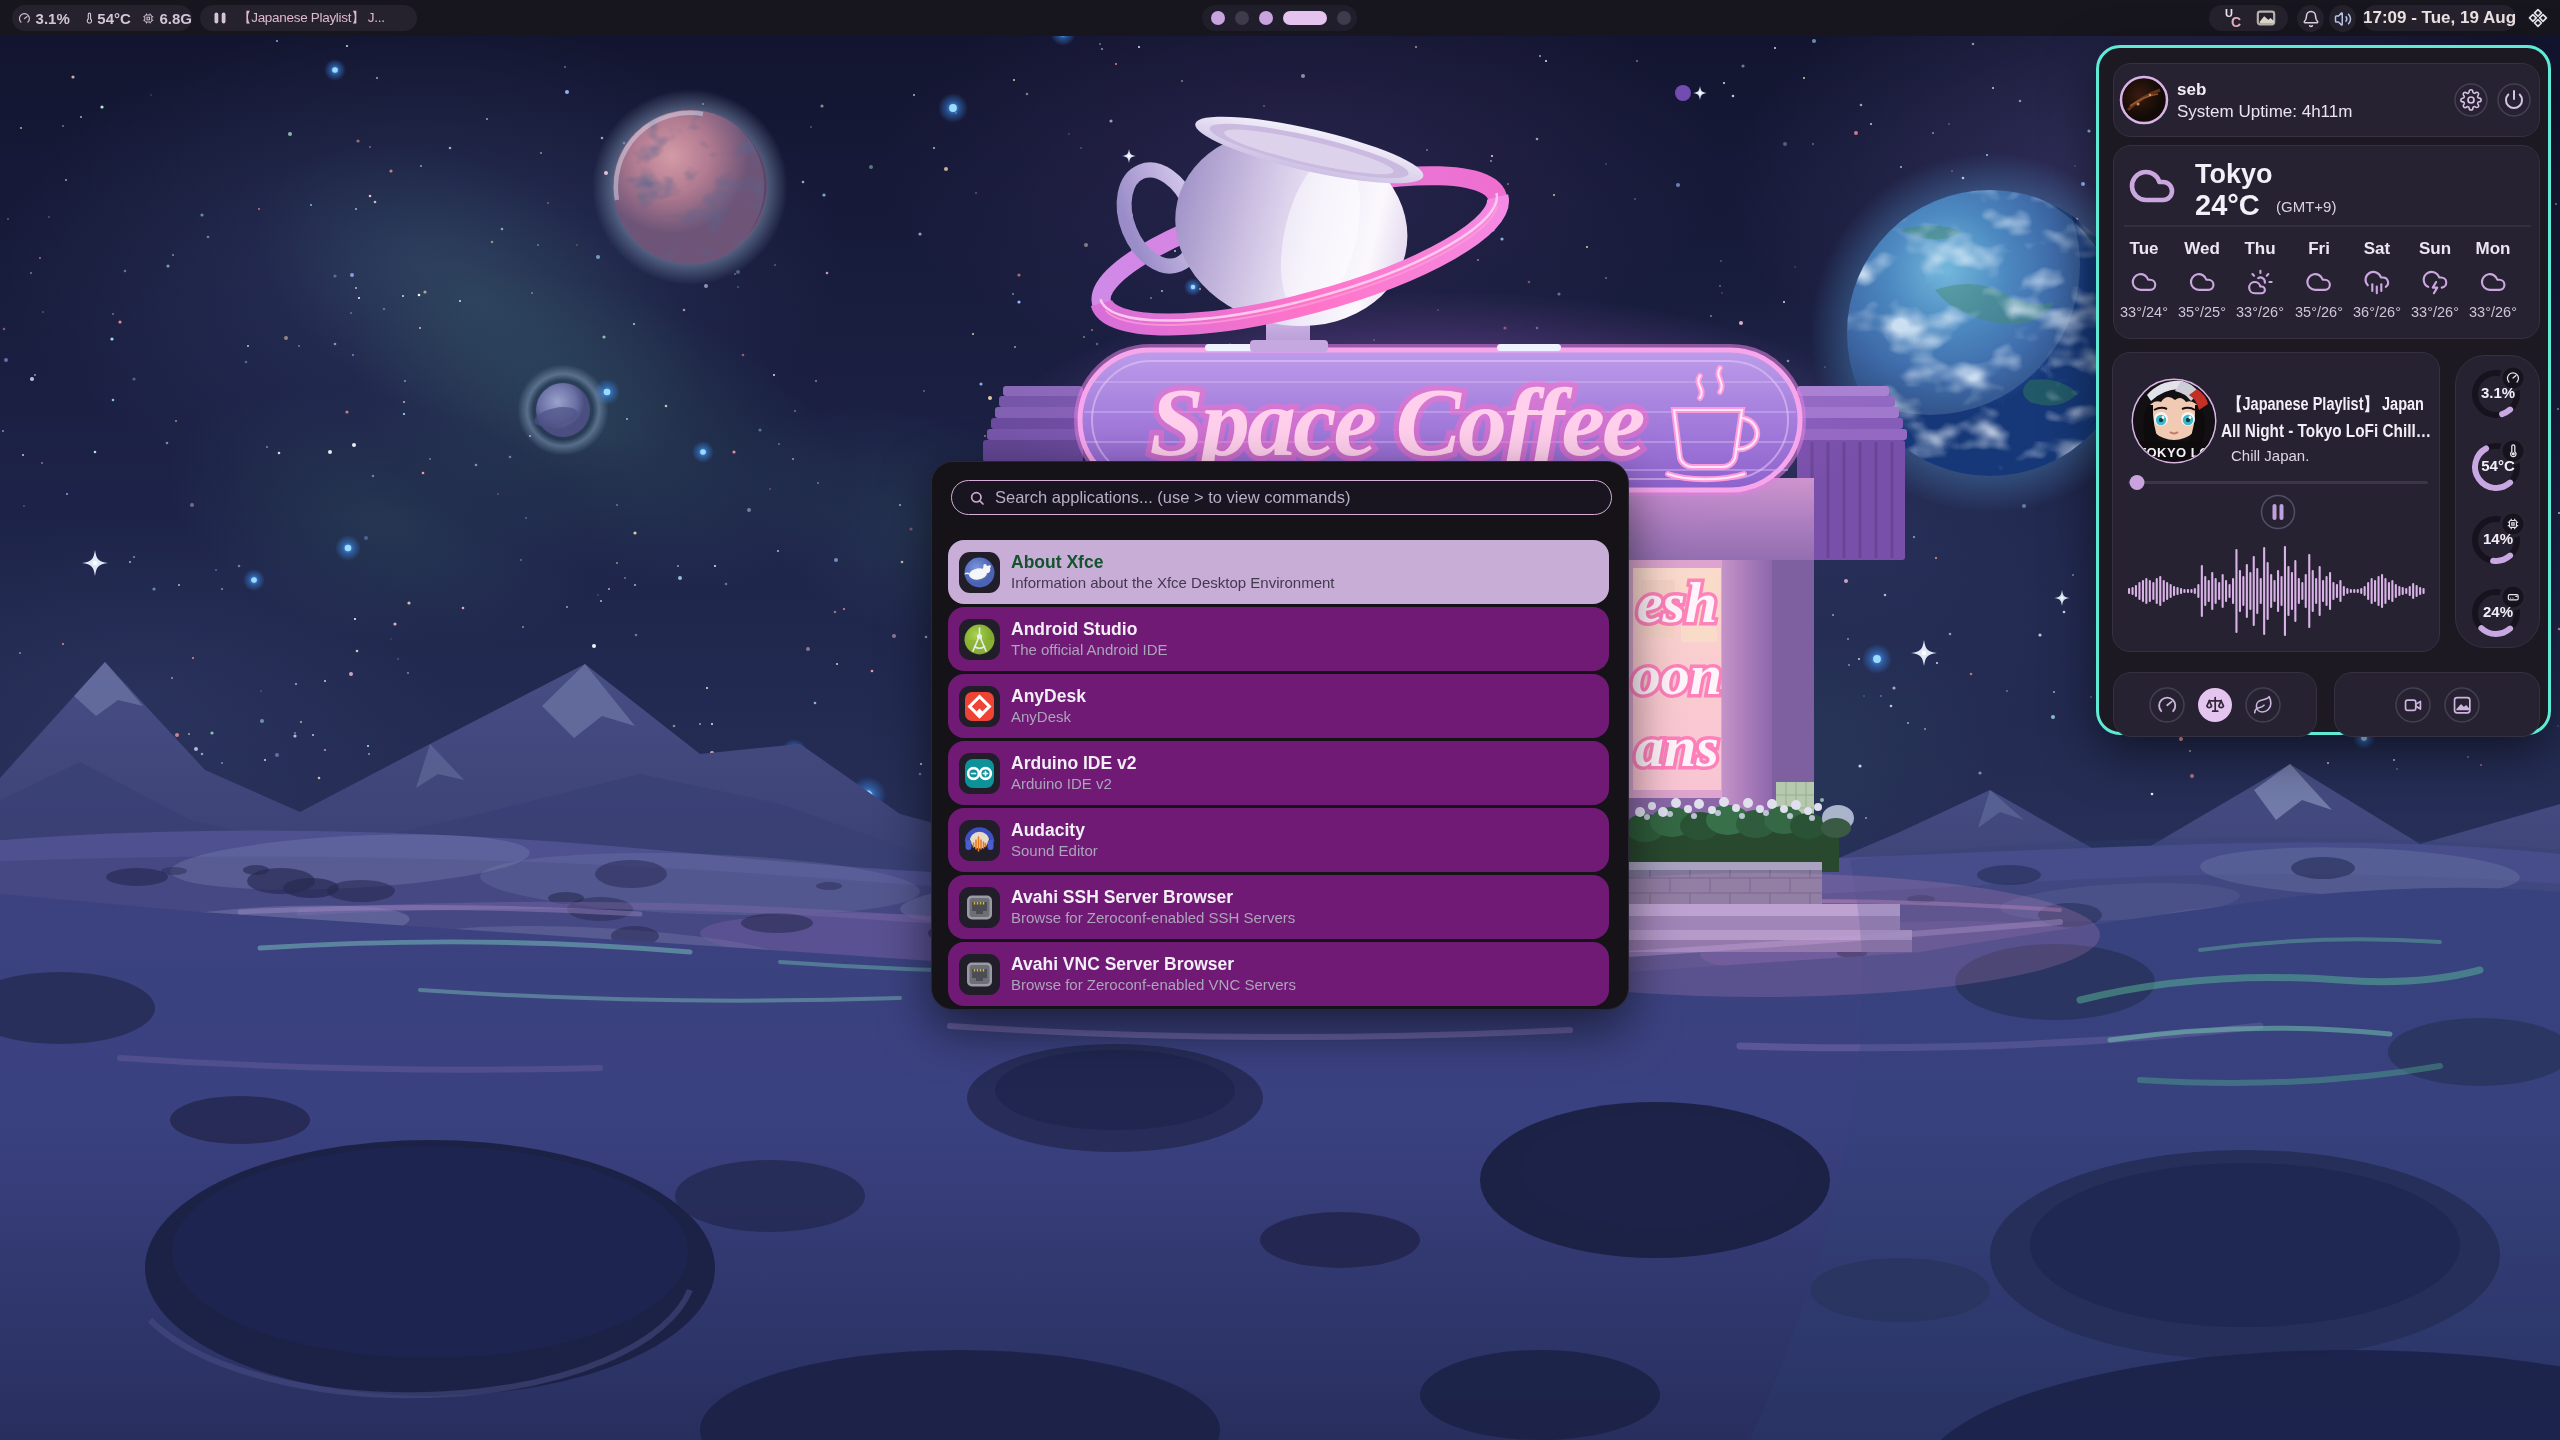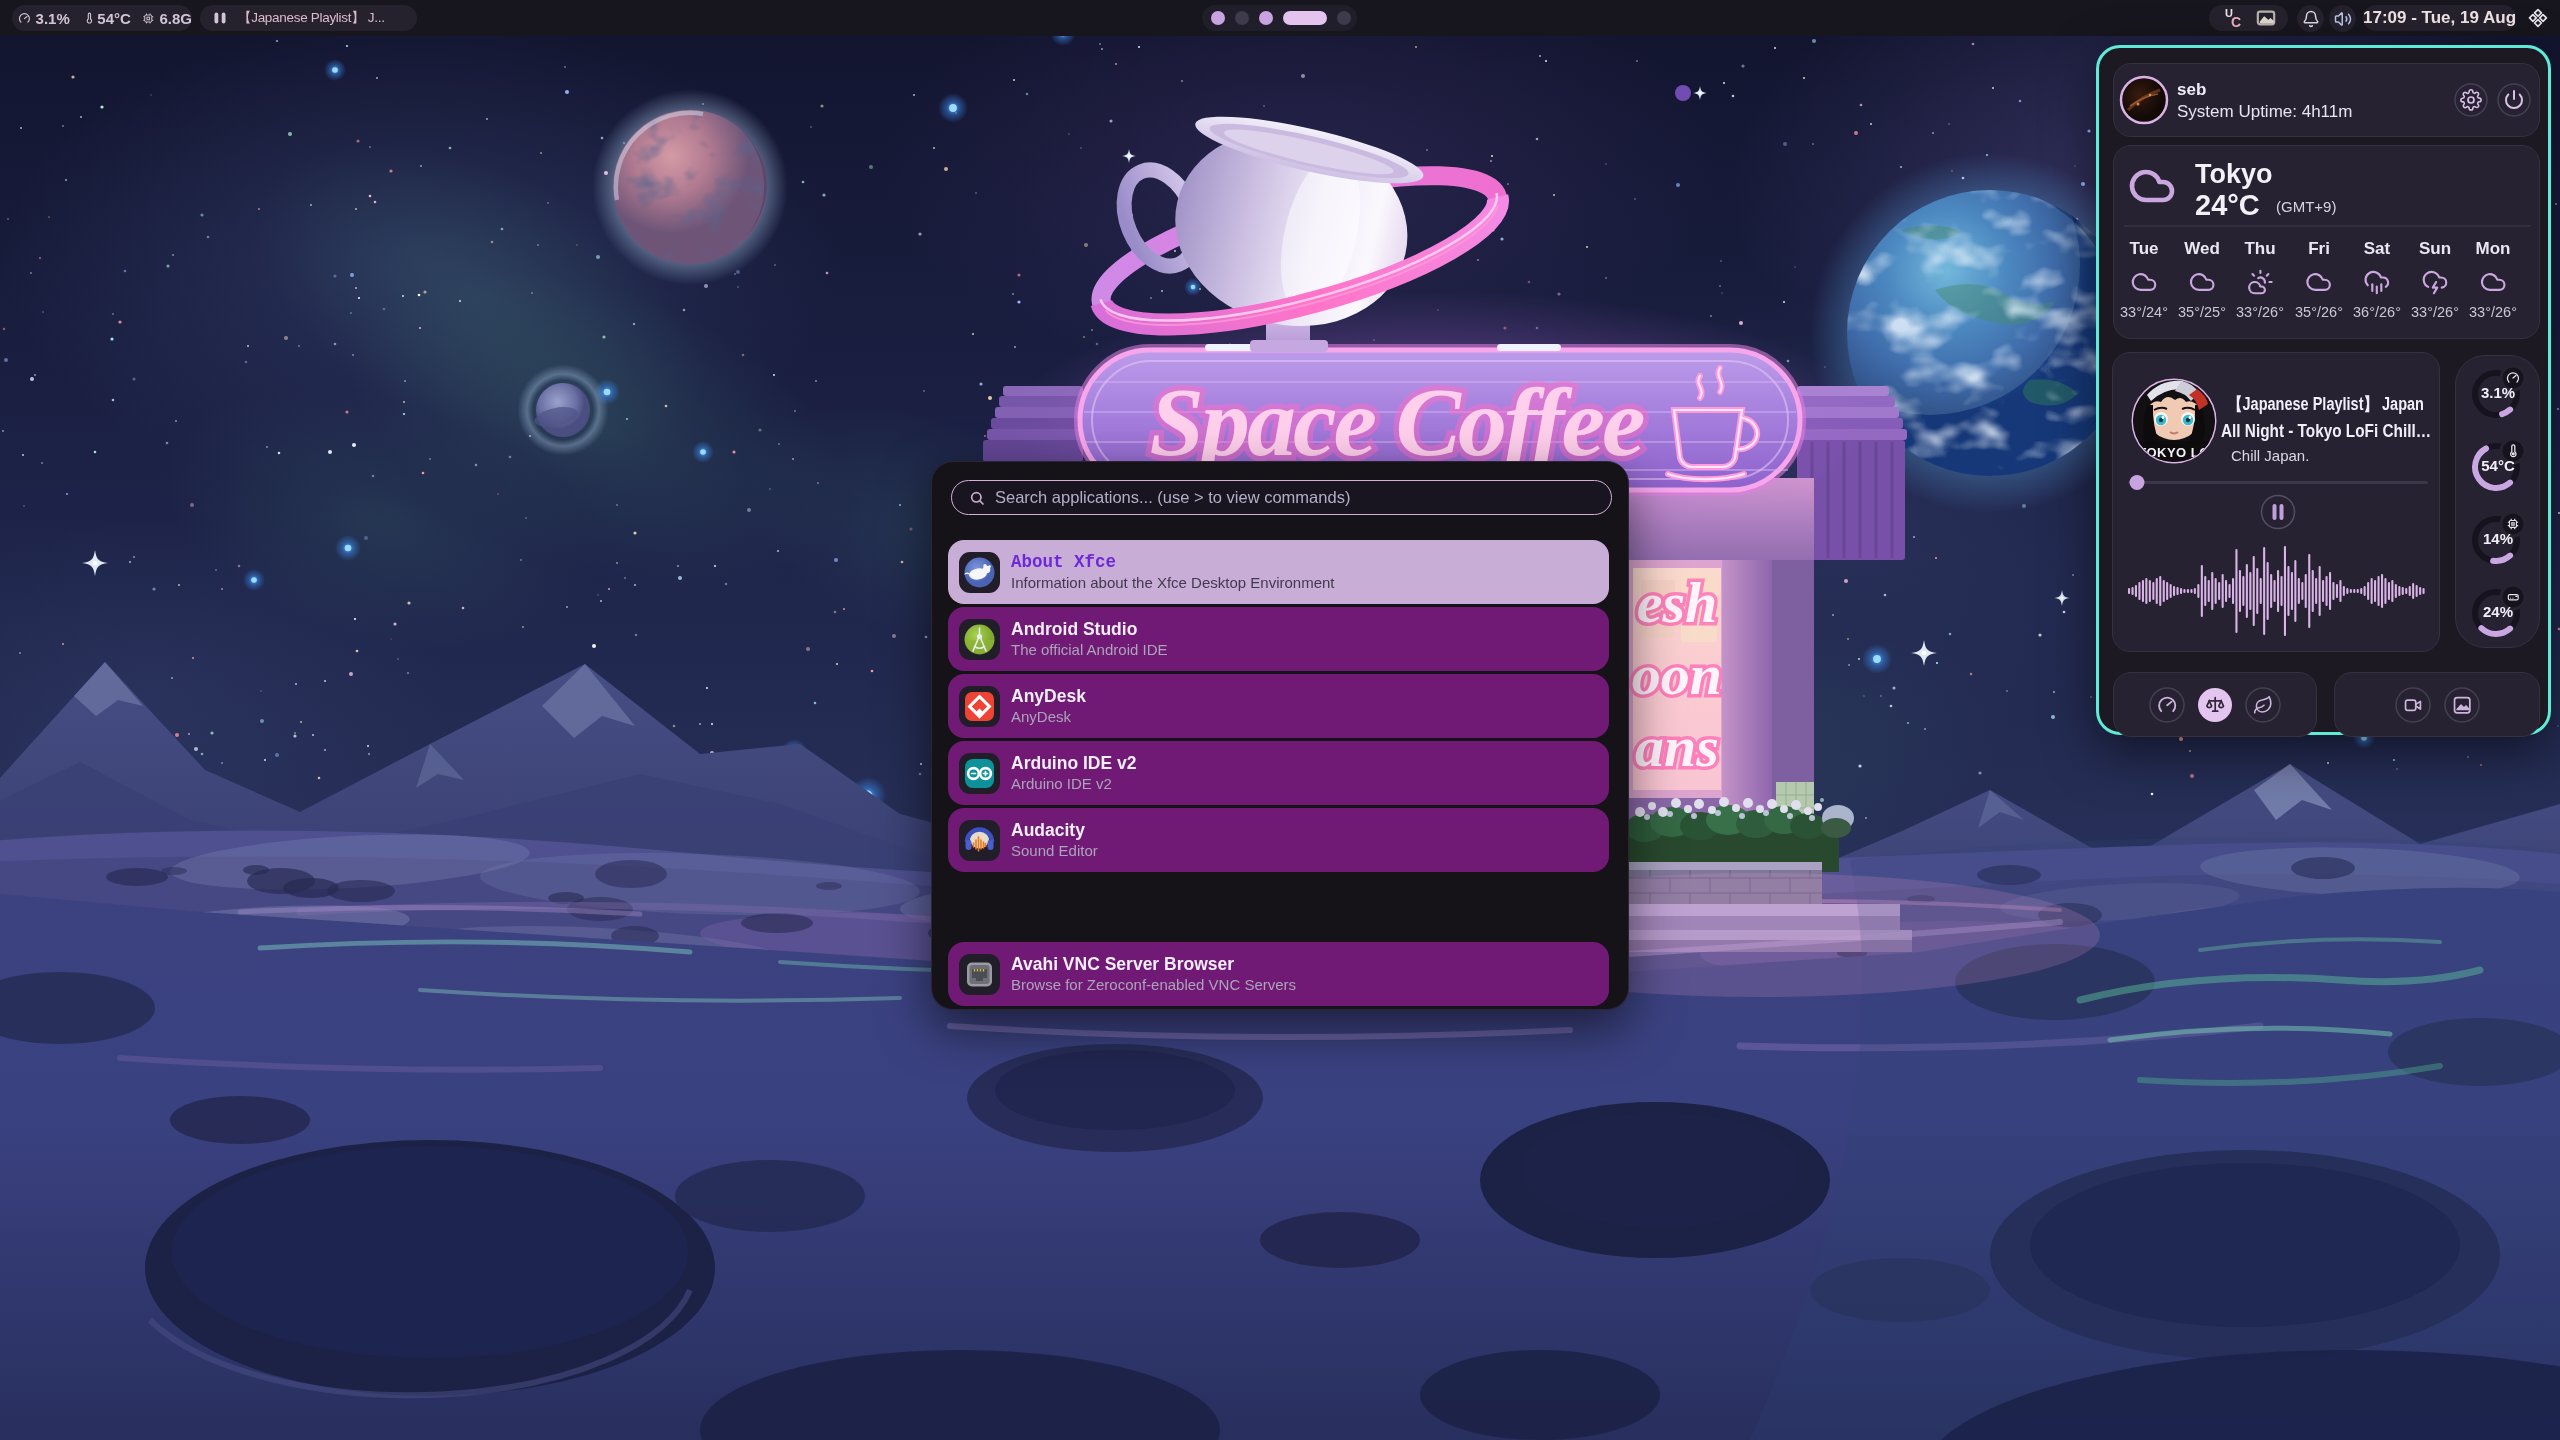--- a/index.html
+++ b/index.html
@@ -13,21 +13,21 @@
 .circbtn { position:absolute; top:5px; width:27px; height:27px; border-radius:50%; background:#26222d; display:flex; align-items:center; justify-content:center; }
 .launcher { position:absolute; left:931px; top:461px; width:698px; height:549px; background:#151218; border:1px solid #2b2635; border-radius:22px; z-index:10; box-shadow:0 18px 50px rgba(0,0,0,0.55);padding-left:10px; }
 .search { position:absolute; left:19px; top:18px; width:661px; height:35px; border:1.5px solid #d9aed9; border-radius:17.5px; background:#181420; display:flex; align-items:center; color:#b6aec6; font-size:16.5px; }
 .search svg { margin:0 10px 0 17px; }
 .row { position:absolute; left:16px; width:661px; height:64px; border-radius:16px; display:flex; align-items:center; background:#701a75; }
 .row svg { margin-left:11px; flex:none; }
 .rtxt { margin-left:11px; }
 .rtitle { font-size:17.5px; font-weight:bold; color:#f2eef6; line-height:22px; }
 .rsub { font-size:15px; color:#aca4ba; line-height:20px; }
 .sel { background:#c8add7; }
-.sel .rtitle { color:#6d28d9;font-family:Liberation Mono, monospace; }
+.sel .rtitle { color:#14532d; }
 .sel .rsub { color:#43394e; }
 .sidebar { position:absolute; left:2096px; top:45px; width:455px; height:690px; background:#1c1923; border:3px solid #5eead4; border-radius:24px; z-index:10; box-shadow:0 18px 50px rgba(0,0,0,0.5); }
 .card { position:absolute; background:#272231; border:1px solid #363040; border-radius:18px; overflow:hidden; }
 </style></head>
 <body>
 <svg id="wall" width="2560" height="1440" viewBox="0 0 2560 1440" xmlns="http://www.w3.org/2000/svg">
 <defs>
  <linearGradient id="skyg" x1="0" y1="0" x2="0" y2="1">
   <stop offset="0" stop-color="#12142e"></stop>
   <stop offset="0.35" stop-color="#1d2348"></stop>
@@ -1333,20 +1333,35 @@
         <rect x="28.5" y="20" width="6" height="10" rx="3" fill="#4a5ecf"></rect>
         <g stroke="#e87820" stroke-width="1.6" stroke-linecap="round">
           <path d="M14.5 23 v4 M17 20 v9 M19.5 17 v14 M22 20 v9 M24.5 22 v6 M26.5 23.5 v3"></path>
         </g>
       </svg>
       <div class="rtxt">
         <div class="rtitle">Audacity</div>
         <div class="rsub">Sound Editor</div>
       </div>
     </div>
+<div class="row" style="top:413px">
+      <svg width="41" height="41" viewBox="0 0 41 41">
+        <rect width="41" height="41" rx="11" fill="#211d29"></rect>
+        <rect x="8" y="8.5" width="25" height="24" rx="5" fill="#9a9aa2"></rect>
+        <rect x="10.5" y="11" width="20" height="19" rx="3" fill="#6e6e76"></rect>
+        <path d="M13 15 h15 v9 h-4 v3 h-7 v-3 h-4 z" fill="#4c4c54"></path>
+        <g stroke="#d8b838" stroke-width="1.4">
+          <path d="M15.5 15 v2.5 M18.5 15 v2.5 M21.5 15 v2.5 M24.5 15 v2.5"></path>
+        </g>
+      </svg>
+      <div class="rtxt">
+        <div class="rtitle">Avahi SSH Server Browser</div>
+        <div class="rsub">Browse for Zeroconf-enabled SSH Servers</div>
+      </div>
+    </div>
 <div class="row" style="top:480px">
       <svg width="41" height="41" viewBox="0 0 41 41">
         <rect width="41" height="41" rx="11" fill="#211d29"></rect>
         <rect x="8" y="8.5" width="25" height="24" rx="5" fill="#9a9aa2"></rect>
         <rect x="10.5" y="11" width="20" height="19" rx="3" fill="#6e6e76"></rect>
         <path d="M13 15 h15 v9 h-4 v3 h-7 v-3 h-4 z" fill="#4c4c54"></path>
         <g stroke="#d8b838" stroke-width="1.4">
           <path d="M15.5 15 v2.5 M18.5 15 v2.5 M21.5 15 v2.5 M24.5 15 v2.5"></path>
         </g>
       </svg>

